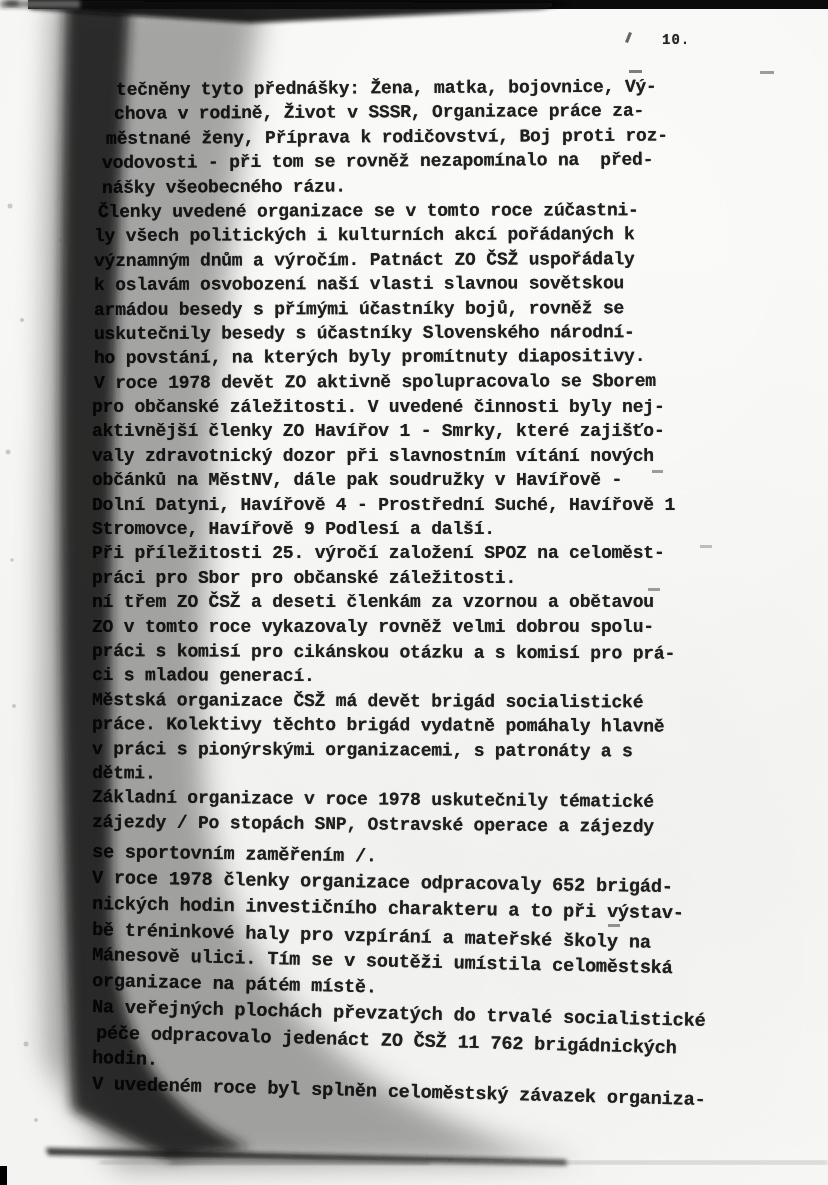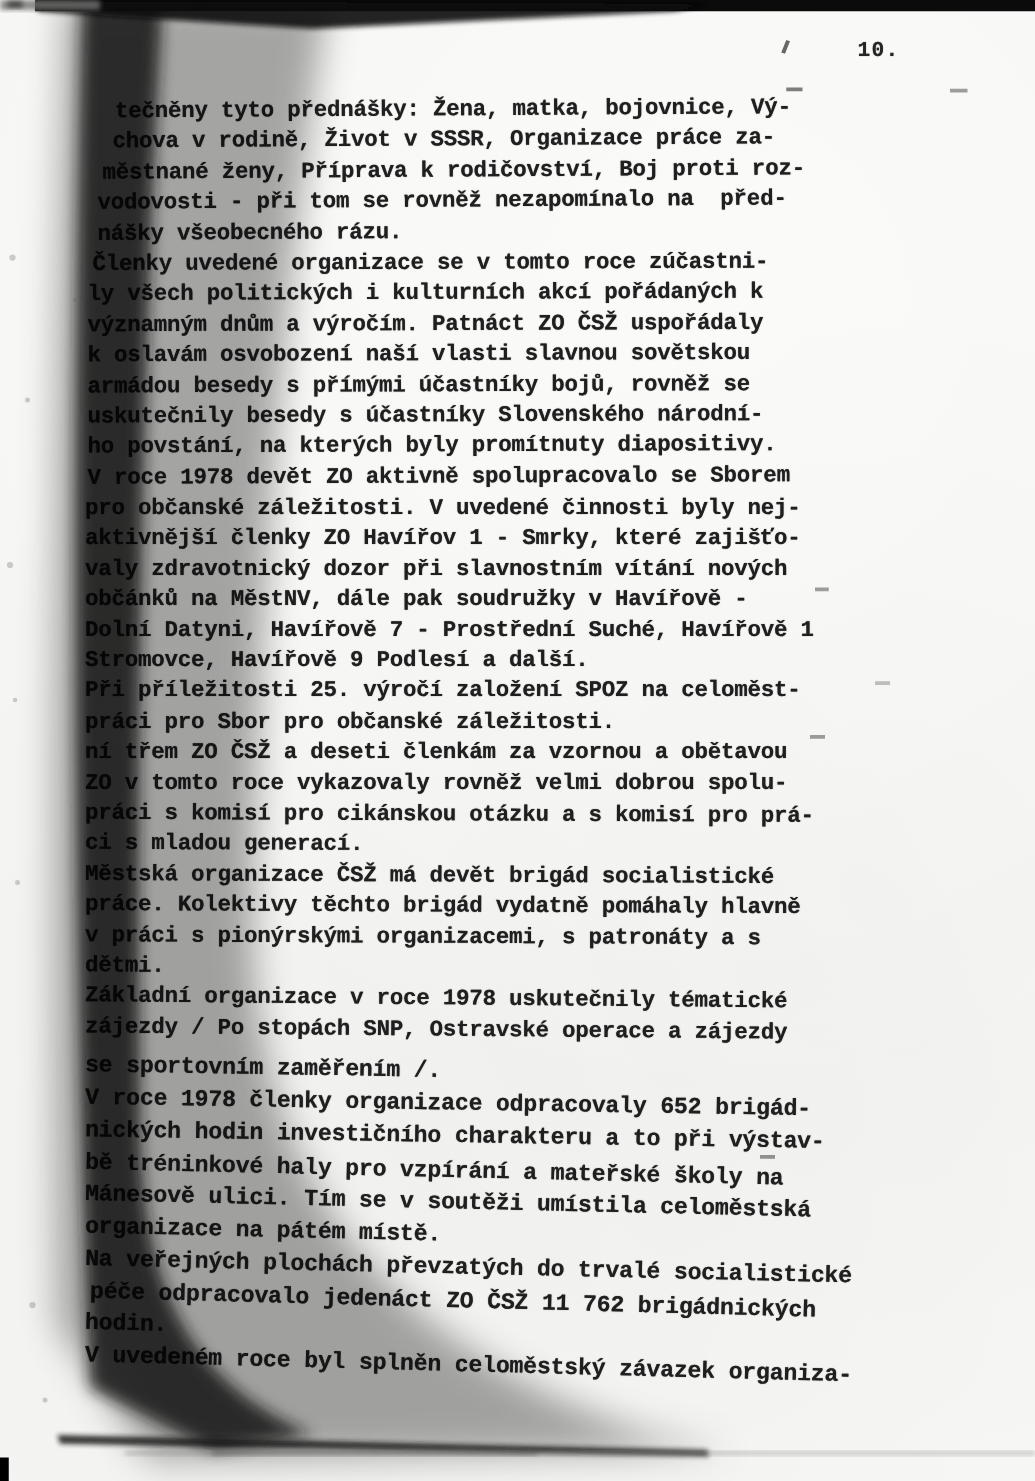--- a/index.html
+++ b/index.html
@@ -6,21 +6,21 @@
   .page {
     position:relative; width:828px; height:1185px;
     background:#f6f6f4;
     background-image:
       radial-gradient(circle at 70% 20%, rgba(255,255,255,.5), transparent 60%),
       radial-gradient(circle at 30% 80%, rgba(0,0,0,.025), transparent 55%),
       radial-gradient(circle at 85% 60%, rgba(0,0,0,.02), transparent 50%);
     overflow:hidden;
     font-family:"Liberation Mono","DejaVu Sans Mono",monospace;
   }
-  .textblock { position:absolute; left:68px; top:78px; z-index:1; }
+  .textblock { position:absolute; left:92px; top:78px; z-index:1; }
   .line {
     white-space:pre; font-weight:bold; color:#1f1f1f;
     font-size:18px; line-height:24.4px; height:24.4px;
     letter-spacing:-0.2px;
     text-shadow:0 0 0.8px rgba(25,25,25,.75);
     transform-origin:0 50%;
   }
   
   .line:nth-child(1){padding-left:24px}
   .line:nth-child(2){padding-left:22px}
@@ -36,22 +36,22 @@
   .line:nth-child(n+29):nth-child(-n+31){transform:rotate(0.5deg)}
   .line:nth-child(n+32):nth-child(-n+34){transform:rotate(0.9deg)}
   .line:nth-child(n+35):nth-child(-n+38){transform:rotate(1.3deg)}
   .line:nth-child(n+39):nth-child(-n+41){transform:rotate(1.5deg)}
   .line:nth-child(42){transform:rotate(1.75deg); padding-left:11px; font-size:19.2px;}
   
   .line:nth-child(n+32){font-size:18.6px; line-height:25.8px; height:25.8px;}
   .line:nth-child(32){margin-top:6px}
   .line:nth-child(42){margin-top:6px}
   .pagenum {
-    position:absolute; left:686px; top:32px; z-index:1;
-    font-size:17px; font-weight:bold; color:#262626;
+    position:absolute; left:662px; top:32px; z-index:1;
+    font-size:14px; font-weight:bold; color:#262626;
     letter-spacing:1px; text-shadow:0 0 0.8px rgba(25,25,25,.7);
   }
   .artifacts {
     position:absolute; inset:0; z-index:3;
     mix-blend-mode:multiply; pointer-events:none;
   }
 </style>
 </head>
 <body>
 
@@ -68,21 +68,21 @@
       <div class="line">významným dnům a výročím. Patnáct ZO ČSŽ uspořádaly</div>
       <div class="line">k oslavám osvobození naší vlasti slavnou sovětskou</div>
       <div class="line">armádou besedy s přímými účastníky bojů, rovněž se</div>
       <div class="line">uskutečnily besedy s účastníky Slovenského národní-</div>
       <div class="line">ho povstání, na kterých byly promítnuty diapositivy.</div>
       <div class="line">V roce 1978 devět ZO aktivně spolupracovalo se Sborem</div>
       <div class="line">pro občanské záležitosti. V uvedené činnosti byly nej-</div>
       <div class="line">aktivnější členky ZO Havířov 1 - Smrky, které zajišťo-</div>
       <div class="line">valy zdravotnický dozor při slavnostním vítání nových</div>
       <div class="line">občánků na MěstNV, dále pak soudružky v Havířově -</div>
-      <div class="line">Dolní Datyni, Havířově 7 - Prostřední Suché, Havířově 1</div>
+      <div class="line">Dolní Datyni, Havířově 4 - Prostřední Suché, Havířově 1</div>
       <div class="line">Stromovce, Havířově 9 Podlesí a další.</div>
       <div class="line">Při příležitosti 25. výročí založení SPOZ na celoměst-</div>
       <div class="line">práci pro Sbor pro občanské záležitosti.</div>
       <div class="line">ní třem ZO ČSŽ a deseti členkám za vzornou a obětavou</div>
       <div class="line">ZO v tomto roce vykazovaly rovněž velmi dobrou spolu-</div>
       <div class="line">práci s komisí pro cikánskou otázku a s komisí pro prá-</div>
       <div class="line">ci s mladou generací.</div>
       <div class="line">Městská organizace ČSŽ má devět brigád socialistické</div>
       <div class="line">práce. Kolektivy těchto brigád vydatně pomáhaly hlavně</div>
       <div class="line">v práci s pionýrskými organizacemi, s patronáty a s</div>

